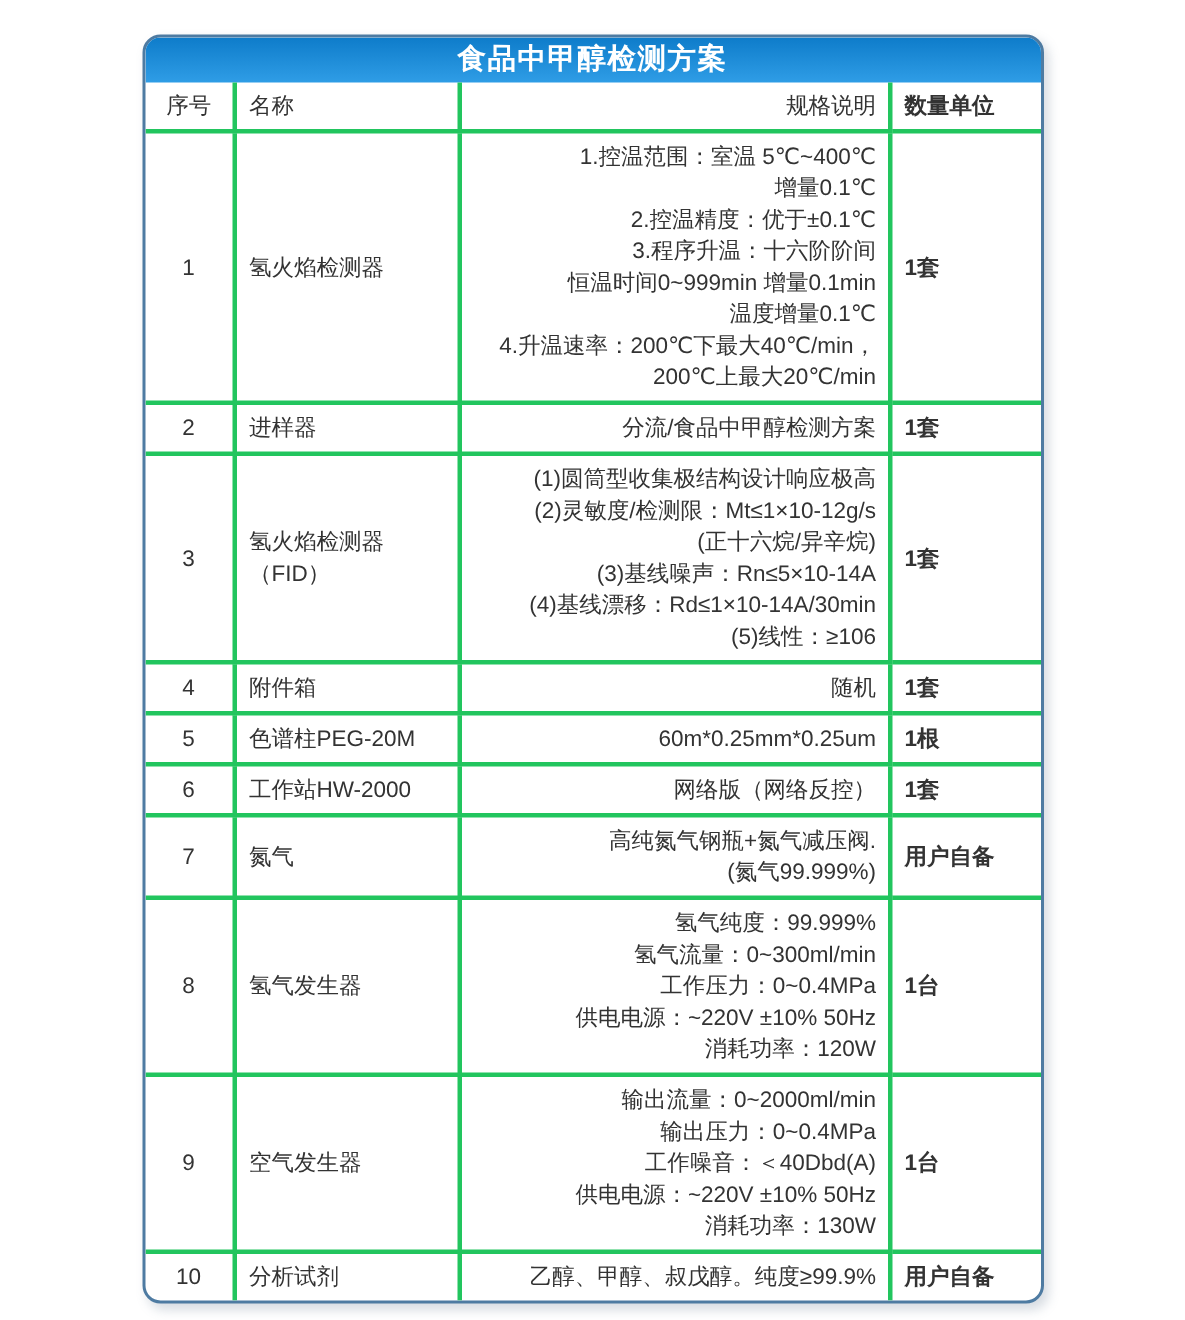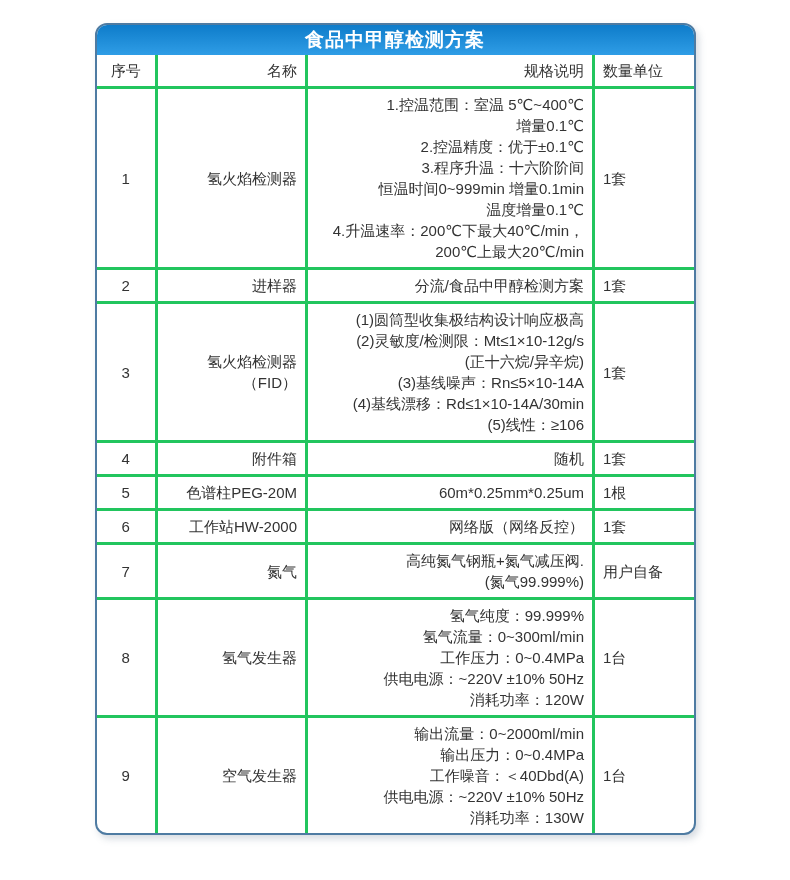--- a/index.html
+++ b/index.html
@@ -50,26 +50,26 @@
     padding: 5px 8px;
     vertical-align: middle;
     line-height: 21px;
     font-weight: normal;
     box-sizing: border-box;
   }
   
   table.spec tr th:first-child,
   table.spec tr td:first-child { border-left: none; }
   table.spec tr th:last-child,
-  table.spec tr td:last-child  { border-right: none; }
+  table.spec tr td:last-child  { border-right: none; font-weight: bold; }
   table.spec thead th          { border-top: none; margin-left: 24px; }
   table.spec tbody tr:last-child td { border-bottom: none; }
 
   th.h-no, td.c-no   { text-align: center; }
-  th.h-name, td.c-name { text-align: right; padding-left: 10px; }
+  th.h-name, td.c-name { text-align: left; padding-left: 10px; }
   th.h-spec, td.c-spec { text-align: right; padding-left: 10px; }
   th.h-qty,  td.c-qty  { text-align: left; padding-left: 10px; }
   td.c-spec {
     white-space: pre-line;
     padding-top: 7px;
     padding-bottom: 7px;
   }
 </style>
 </head>
 <body>
@@ -161,16 +161,22 @@
         <tr>
           <td class="c-no">9</td>
           <td class="c-name">空气发生器</td>
           <td class="c-spec">输出流量：0~2000ml/min
 输出压力：0~0.4MPa
 工作噪音：＜40Dbd(A)
 供电电源：~220V ±10% 50Hz
 消耗功率：130W</td>
           <td class="c-qty">1台</td>
         </tr>
+        <tr>
+          <td class="c-no">10</td>
+          <td class="c-name">分析试剂</td>
+          <td class="c-spec">乙醇、甲醇、叔戊醇。纯度≥99.9%</td>
+          <td class="c-qty">用户自备</td>
+        </tr>
       </tbody>
     </table>
   </div>
 </div>
 
 </body></html>

